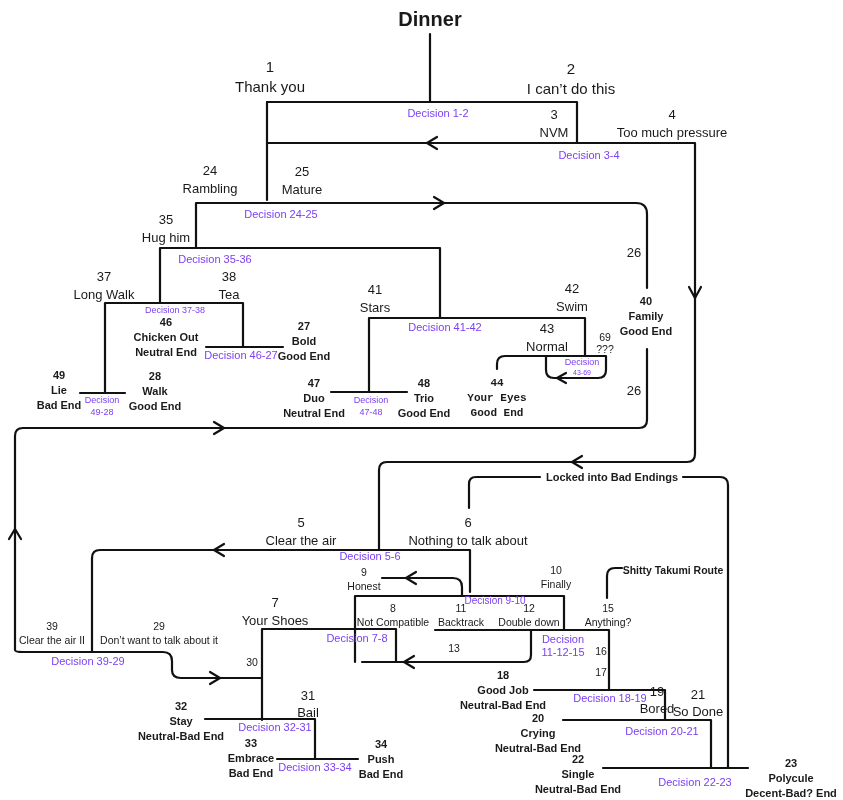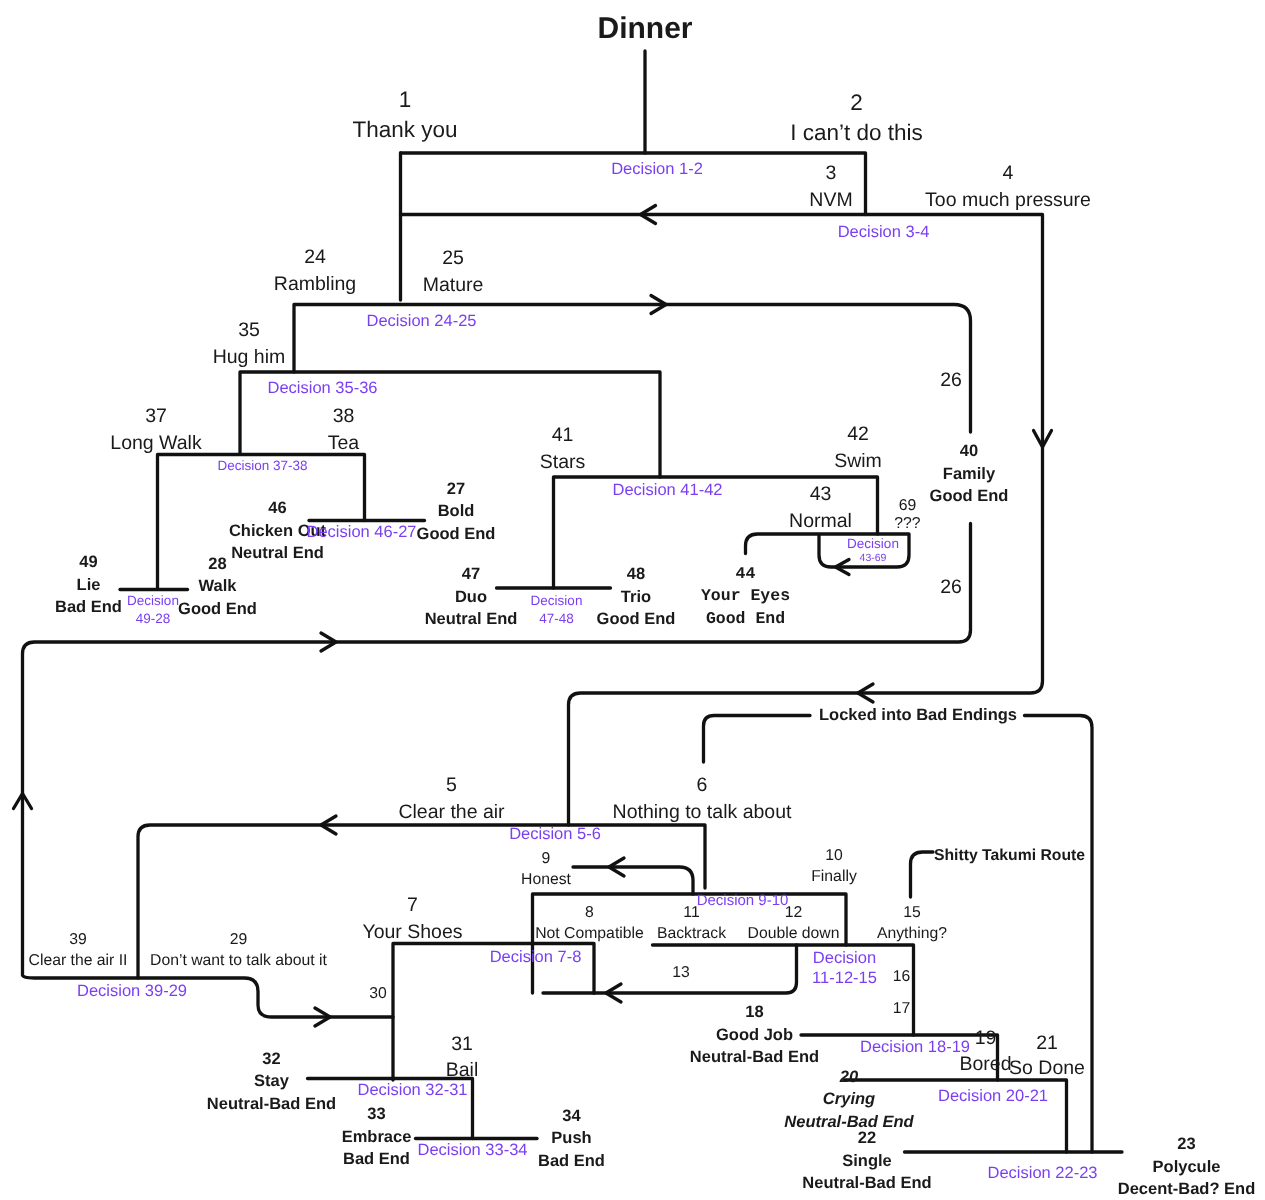--- a/index.html
+++ b/index.html
@@ -199,36 +199,36 @@
   <div class="t lbl" style="left:698px; top:688px;">
       <div>21</div>
       <div style="margin-top:2px">So Done</div>
     </div>
 
   <div class="t bold" style="left:646px; top:294px;">
       <div>40</div>
       <div>Family</div>
       <div>Good End</div>
     </div>
-  <div class="t bold" style="left:166px; top:332px;margin-left:19px;">
+  <div class="t bold" style="left:166px; top:315px;">
       <div>46</div>
       <div>Chicken Out</div>
       <div>Neutral End</div>
     </div>
   <div class="t bold" style="left:304px; top:319px;">
       <div>27</div>
       <div>Bold</div>
       <div>Good End</div>
     </div>
   <div class="t bold" style="left:59px; top:368px;">
       <div>49</div>
       <div>Lie</div>
       <div>Bad End</div>
     </div>
-  <div class="t bold" style="left:145px; top:369px;">
+  <div class="t bold" style="left:155px; top:369px;">
       <div>28</div>
       <div>Walk</div>
       <div>Good End</div>
     </div>
   <div class="t bold" style="left:314px; top:376px;">
       <div>47</div>
       <div>Duo</div>
       <div>Neutral End</div>
     </div>
   <div class="t bold" style="left:424px; top:376px;">
@@ -239,21 +239,21 @@
   <div class="t bold" style="left:497px; top:376px;font-family:Liberation Mono, monospace;">
       <div>44</div>
       <div>Your Eyes</div>
       <div>Good End</div>
     </div>
   <div class="t bold" style="left:503px; top:668px;">
       <div>18</div>
       <div>Good Job</div>
       <div>Neutral-Bad End</div>
     </div>
-  <div class="t bold" style="left:566px; top:711px;font-style:italic;">
+  <div class="t bold" style="left:538px; top:711px;">
       <div>20</div>
       <div>Crying</div>
       <div>Neutral-Bad End</div>
     </div>
   <div class="t bold" style="left:578px; top:752px;">
       <div>22</div>
       <div>Single</div>
       <div>Neutral-Bad End</div>
     </div>
   <div class="t bold" style="left:791px; top:756px;">

